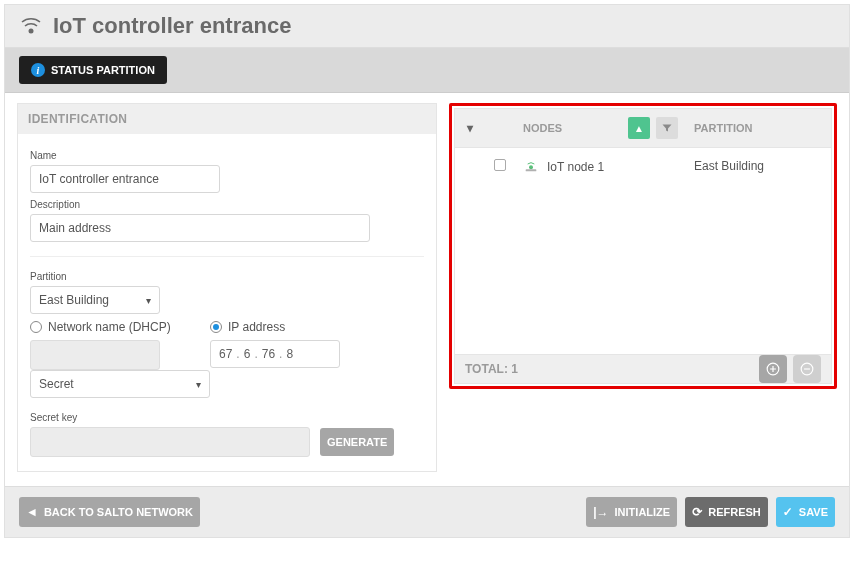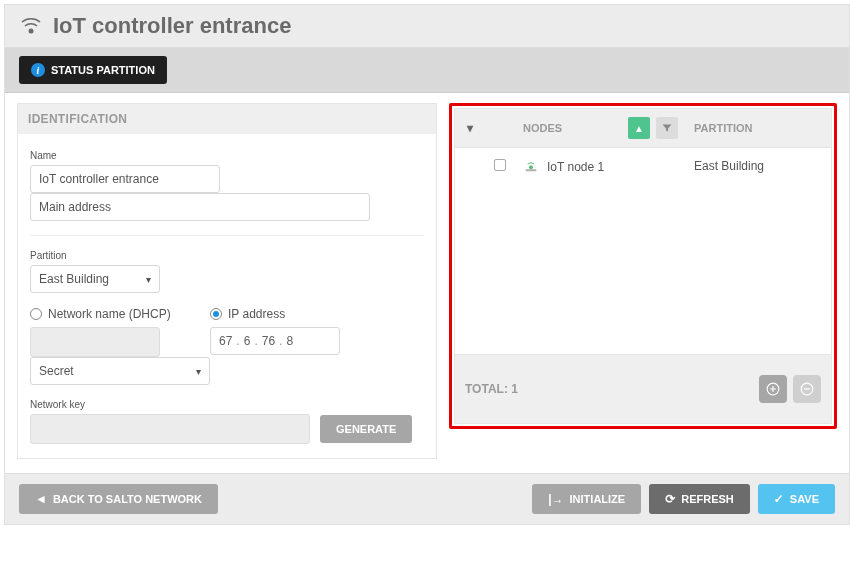--- a/index.html
+++ b/index.html
@@ -24,42 +24,42 @@
   .hr { border-top:1px solid #eee; margin:14px 0; }
   .row { display:flex; gap:30px; }
   .radio-row { display:flex; align-items:center; gap:6px; font-size:12px; color:#555; margin-bottom:6px; }
   .radio { width:12px; height:12px; border:1px solid #888; border-radius:50%; display:inline-flex; align-items:center; justify-content:center; }
   .radio.sel::after{ content:""; width:6px; height:6px; border-radius:50%; background:#1d8fde; }
   .disabled-box { background:#ececec; border:1px solid #ddd; border-radius:3px; height:30px; }
   .ip-box { border:1px solid #d7d7d7; border-radius:3px; padding:6px 8px; font-size:12px; color:#606060; display:flex; gap:4px; align-items:center; background:#fff; width:130px; }
   .ip-box span.sep { color:#999; }
   .gen-row { display:flex; gap:10px; align-items:center; }
   .gen-input { flex:none; width:280px; background:#ececec; border:1px solid #ddd; border-radius:3px; height:30px; }
-  .btn { border:none; border-radius:3px; padding:8px 16px; font-size:11px; font-weight:bold; cursor:pointer; color:#fff; display:inline-flex; align-items:center; gap:6px; }
+  .btn { border:none; border-radius:3px; padding:8px 7px; font-size:11px; font-weight:bold; cursor:pointer; color:#fff; display:inline-flex; align-items:center; gap:6px; }
   .btn-grey { background:#a6a6a6; }
   .btn-dark { background:#6c6c6c; }
   .btn-blue { background:#55c3ef; }
   .rightcol { flex:1; }
   .hl-box { border:3px solid #e40000; border-radius:2px; padding:2px; }
   .rhdr { background:#efefef; border:1px solid #e5e5e5; display:flex; align-items:center; font-size:11px; color:#9a9a9a; font-weight:bold; }
   .rhdr .cell { padding:8px 8px; }
   .rhdr .c0 { width:30px; text-align:center; }
   .rhdr .c1 { width:30px; text-align:center; }
   .rhdr .c2 { flex:1; display:flex; align-items:center; gap:6px; }
   .rhdr .c3 { width:145px; }
   .sort-btn, .filter-btn { width:22px; height:22px; display:flex; align-items:center; justify-content:center; border-radius:2px; font-size:10px; }
   .sort-btn { background:#4fc48f; color:#fff; }
   .filter-btn { background:#dcdcdc; color:#8a8a8a; }
   .rrow { display:flex; align-items:center; font-size:12px; color:#555; border-left:1px solid #e5e5e5; border-right:1px solid #e5e5e5; }
   .rrow .cell { padding:10px 8px; }
   .rrow .c0 { width:30px; } .rrow .c1 { width:30px; text-align:center; } .rrow .c2 { flex:1; display:flex; gap:8px; align-items:flex-end; } .rrow .c3 { width:145px; }
   .cb { width:12px; height:12px; border:1px solid #aaa; border-radius:2px; display:inline-block; }
   .node-ico svg { width:16px; height:16px; display:block; }
   .rbody { min-height:170px; border-left:1px solid #e5e5e5; border-right:1px solid #e5e5e5; }
-  .totalbar { background:#efefef; border:1px solid #e5e5e5; padding:20px 10px; display:flex; align-items:center; justify-content:space-between; font-size:12px; color:#9a9a9a; font-weight:bold; }
+  .totalbar { background:#efefef; border:1px solid #e5e5e5; padding:0 10px; display:flex; align-items:center; justify-content:space-between; font-size:12px; color:#9a9a9a; font-weight:bold; }
   .totalbar .actions { display:flex; gap:6px; }
   .circ-btn { width:28px; height:28px; border-radius:4px; background:#a6a6a6; color:#fff; display:flex; align-items:center; justify-content:center; font-size:16px; font-weight:bold; cursor:pointer; }
   .circ-btn.dis { background:#cfcfcf; }
   .footer { background:#ececec; padding:10px 14px; display:flex; align-items:center; justify-content:space-between; border-top:1px solid #ddd; }
   .footer .right { display:flex; gap:8px; }
   .ico { font-size:12px; }
 </style>
 </head>
 <body>
 
@@ -87,31 +87,32 @@
 
   <div class="content">
 
     <div class="leftcol">
       <div class="panel">
         <div class="phdr">IDENTIFICATION</div>
         <div class="pbody">
           <div class="field-label">Name</div>
           <div class="text-input w190">IoT controller entrance</div>
 
+          <div class="field-label">Description</div>
           <div class="text-input w340">Main address</div>
 
           <div class="hr"></div>
 
           <div class="field-label">Partition</div>
           <div class="select-input w130">
             <span>East Building</span>
             <span class="chev">▾</span>
           </div>
 
-          <div class="row" style="margin-top:14px;">
+          <div class="row" style="margin-top:6px;">
             <div style="width:150px;">
               <div class="radio-row">
                 <span class="radio"></span>
                 <span>Network name (DHCP)</span>
               </div>
               <div class="disabled-box" style="width:130px;"></div>
             </div>
             <div>
               <div class="radio-row">
                 <span class="radio sel"></span>
@@ -127,21 +128,21 @@
                 <span>8</span>
               </div>
             </div>
           </div>
 
           <div class="select-input w180">
             <span>Secret</span>
             <span class="chev">▾</span>
           </div>
 
-          <div class="field-label" style="margin-top:14px;">Network key</div>
+          <div class="field-label" style="margin-top:14px;">Secret key</div>
           <div class="gen-row">
             <div class="gen-input"></div>
             <button class="btn btn-grey">GENERATE</button>
           </div>
         </div>
       </div>
     </div>
 
     <div class="rightcol">
       <div class="hl-box">

